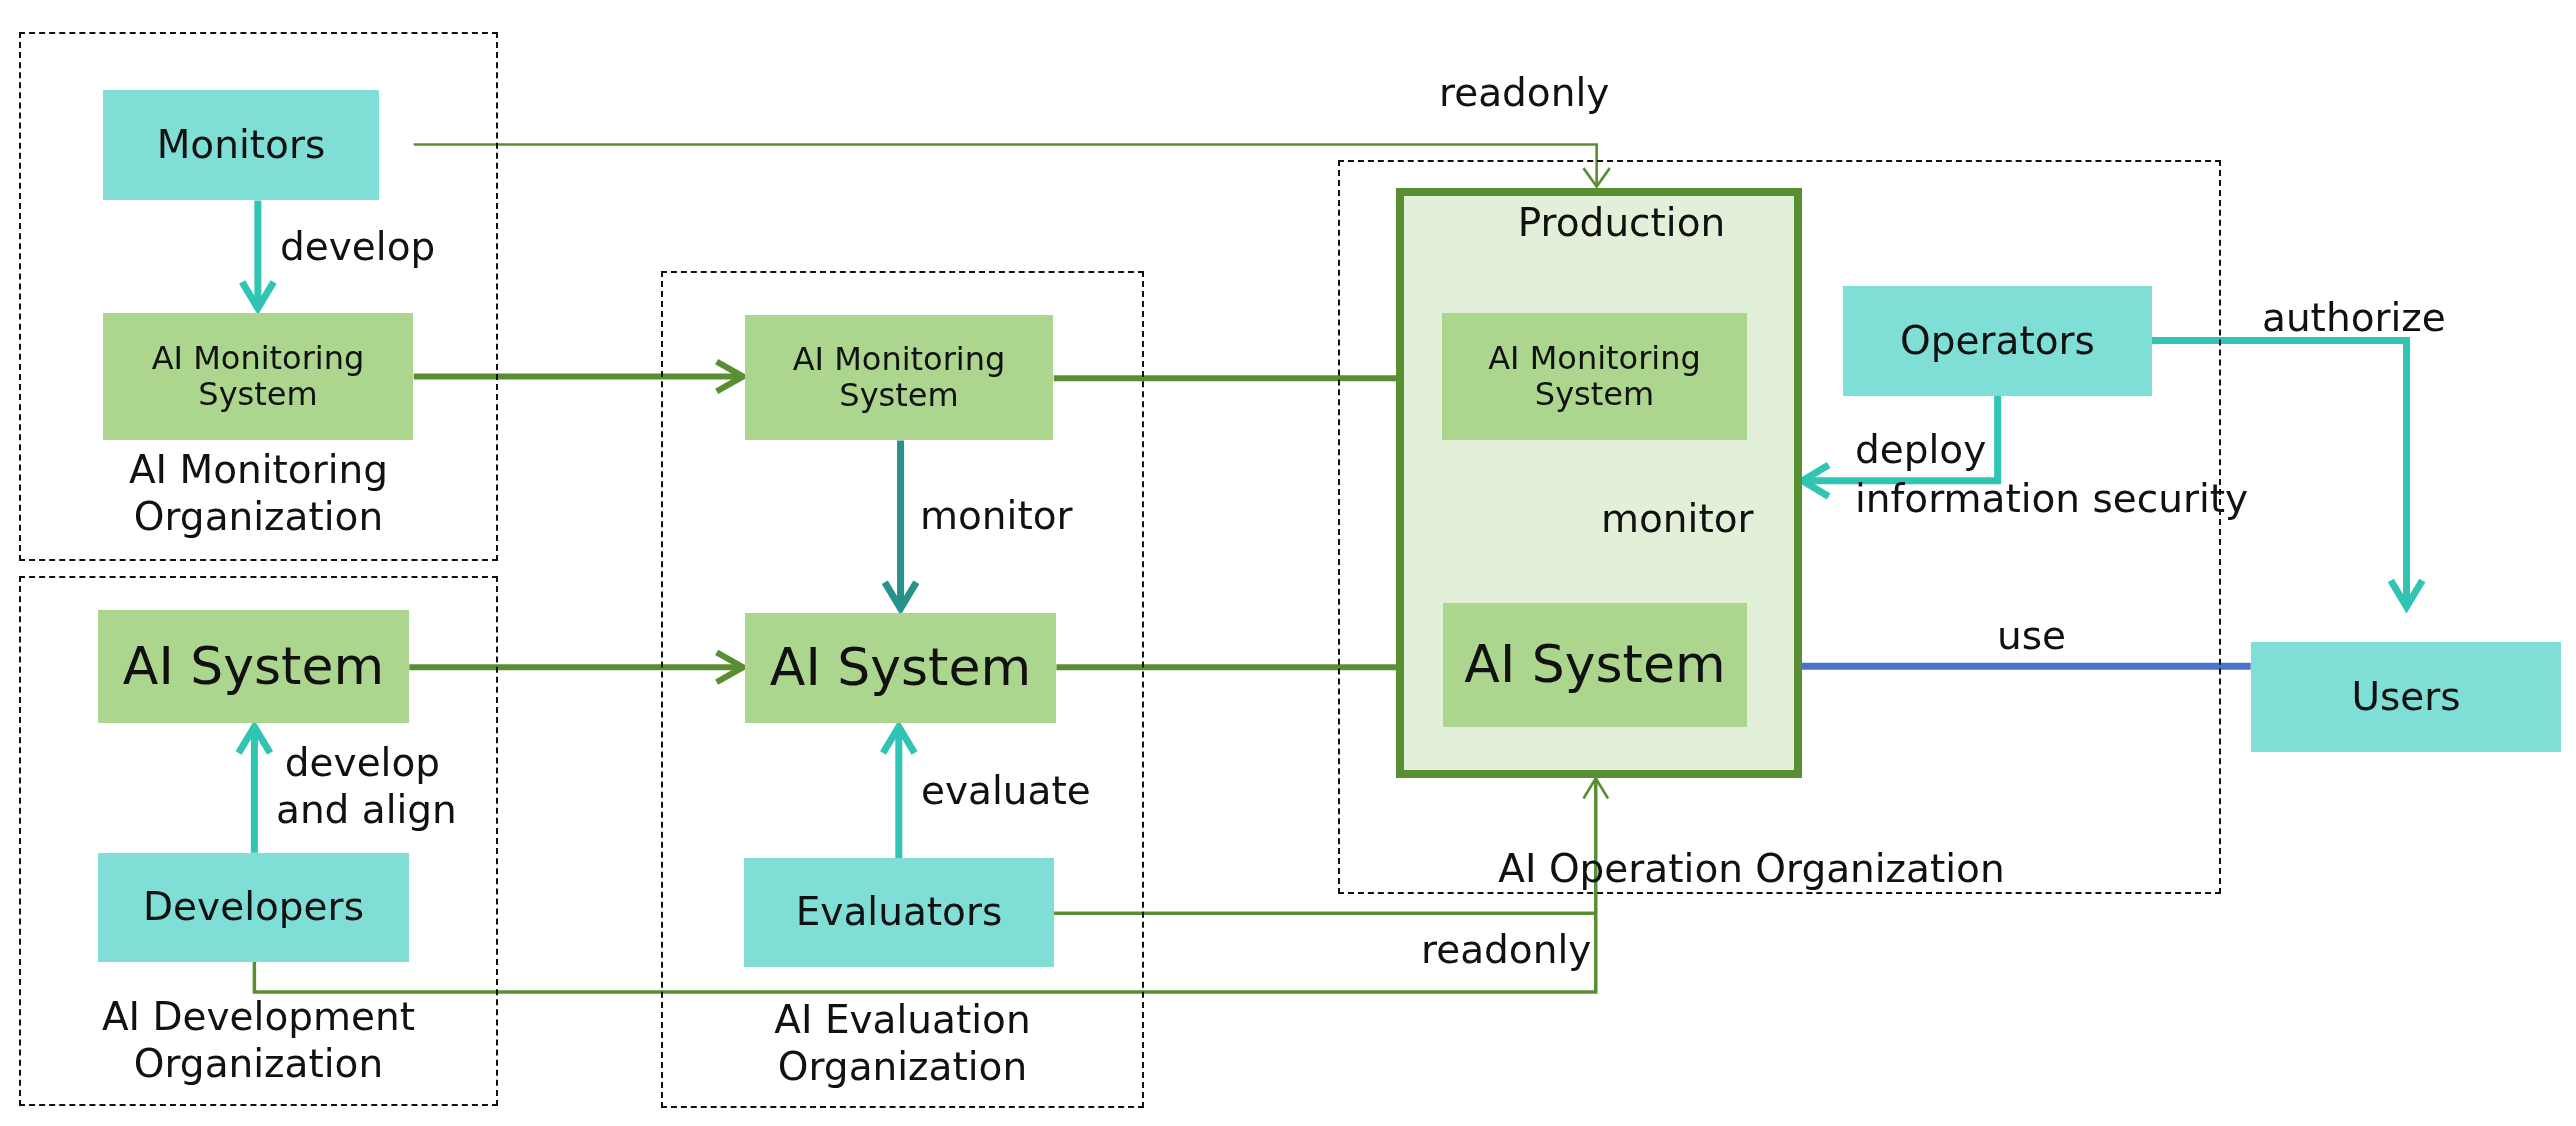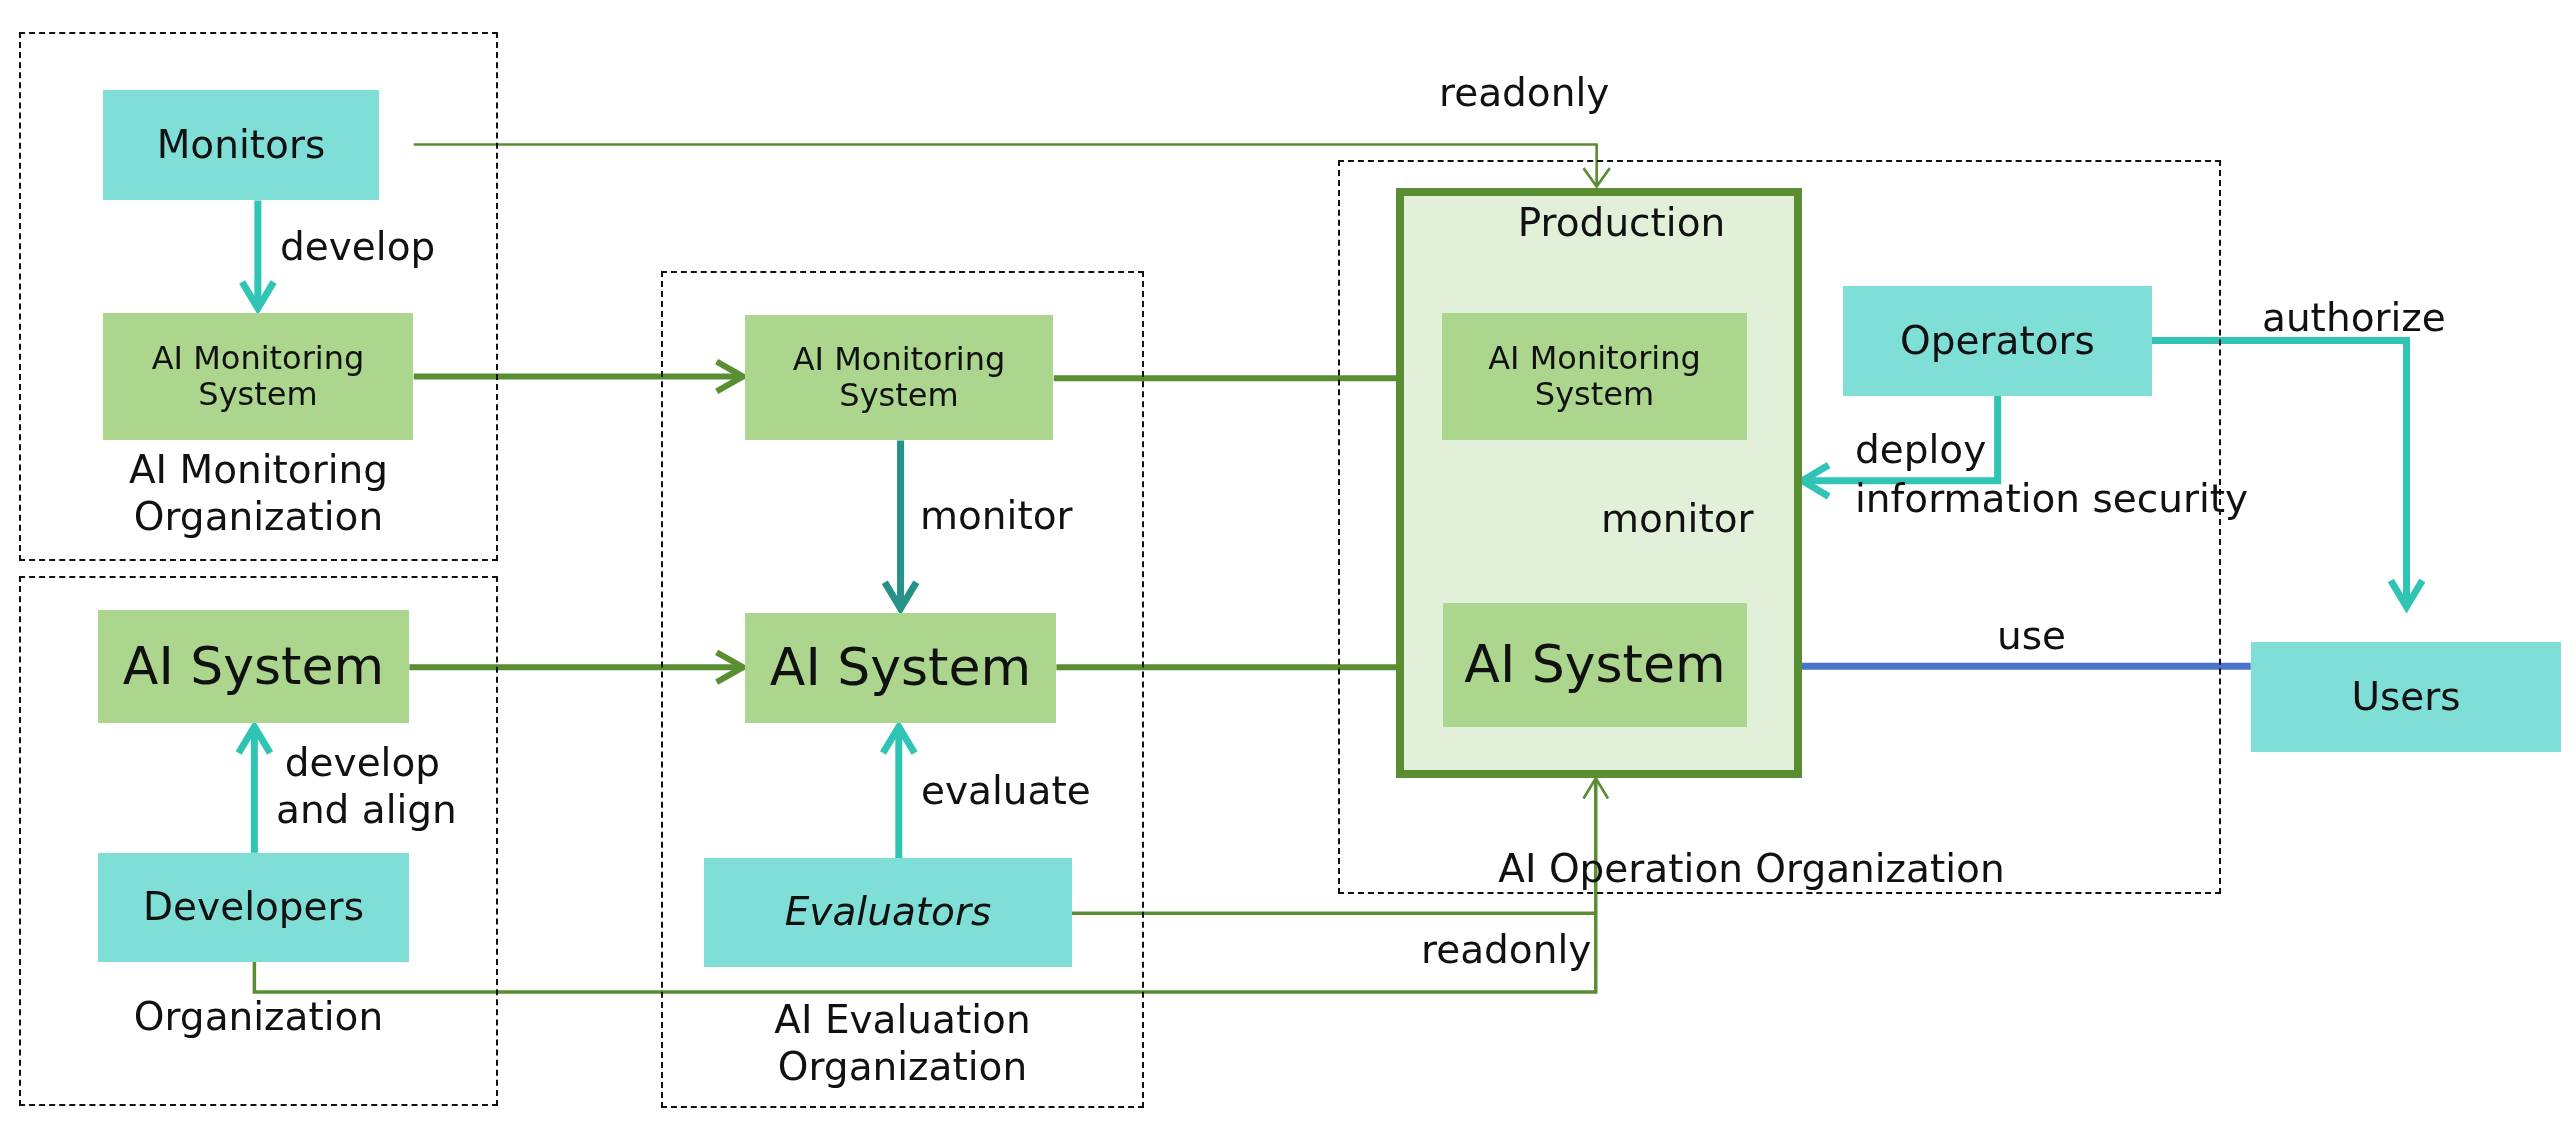--- a/index.html
+++ b/index.html
@@ -100,33 +100,34 @@
   <span>AI System</span>
 </div>
 <div class="abs node actor" style="left:98px;top:853px;width:311px;height:109px;">
   <span>Developers</span>
 </div>
 <div class="abs label" style="left:276px;top:740px;">
   <div style="padding-left:8.8px;">develop</div>
   <div>and align</div>
 </div>
 <div class="abs label center" style="left:19px;top:994px;width:479px;">
+  <div>AI Development</div>
   <div>Organization</div>
 </div>
 
 <div class="abs node sys small" style="left:745px;top:315px;width:308px;height:125px;flex-direction:column;">
   <span>AI Monitoring</span>
   <span>System</span>
 </div>
 <div class="abs label" style="left:920px;top:493px;">monitor</div>
 <div class="abs node sys" style="left:745px;top:613px;width:311px;height:110px;">
   <span>AI System</span>
 </div>
 <div class="abs label" style="left:921px;top:768px;">evaluate</div>
-<div class="abs node actor" style="left:704px;top:858px;width:368px;height:109px;font-style:italic;">
+<div class="abs node actor" style="left:744px;top:858px;width:310px;height:109px;">
   <span>Evaluators</span>
 </div>
 <div class="abs label center" style="left:661px;top:997px;width:483px;">
   <div>AI Evaluation</div>
   <div>Organization</div>
 </div>
 
 <div class="abs node sys small" style="left:1442px;top:313px;width:305px;height:127px;flex-direction:column;">
   <span>AI Monitoring</span>
   <span>System</span>

